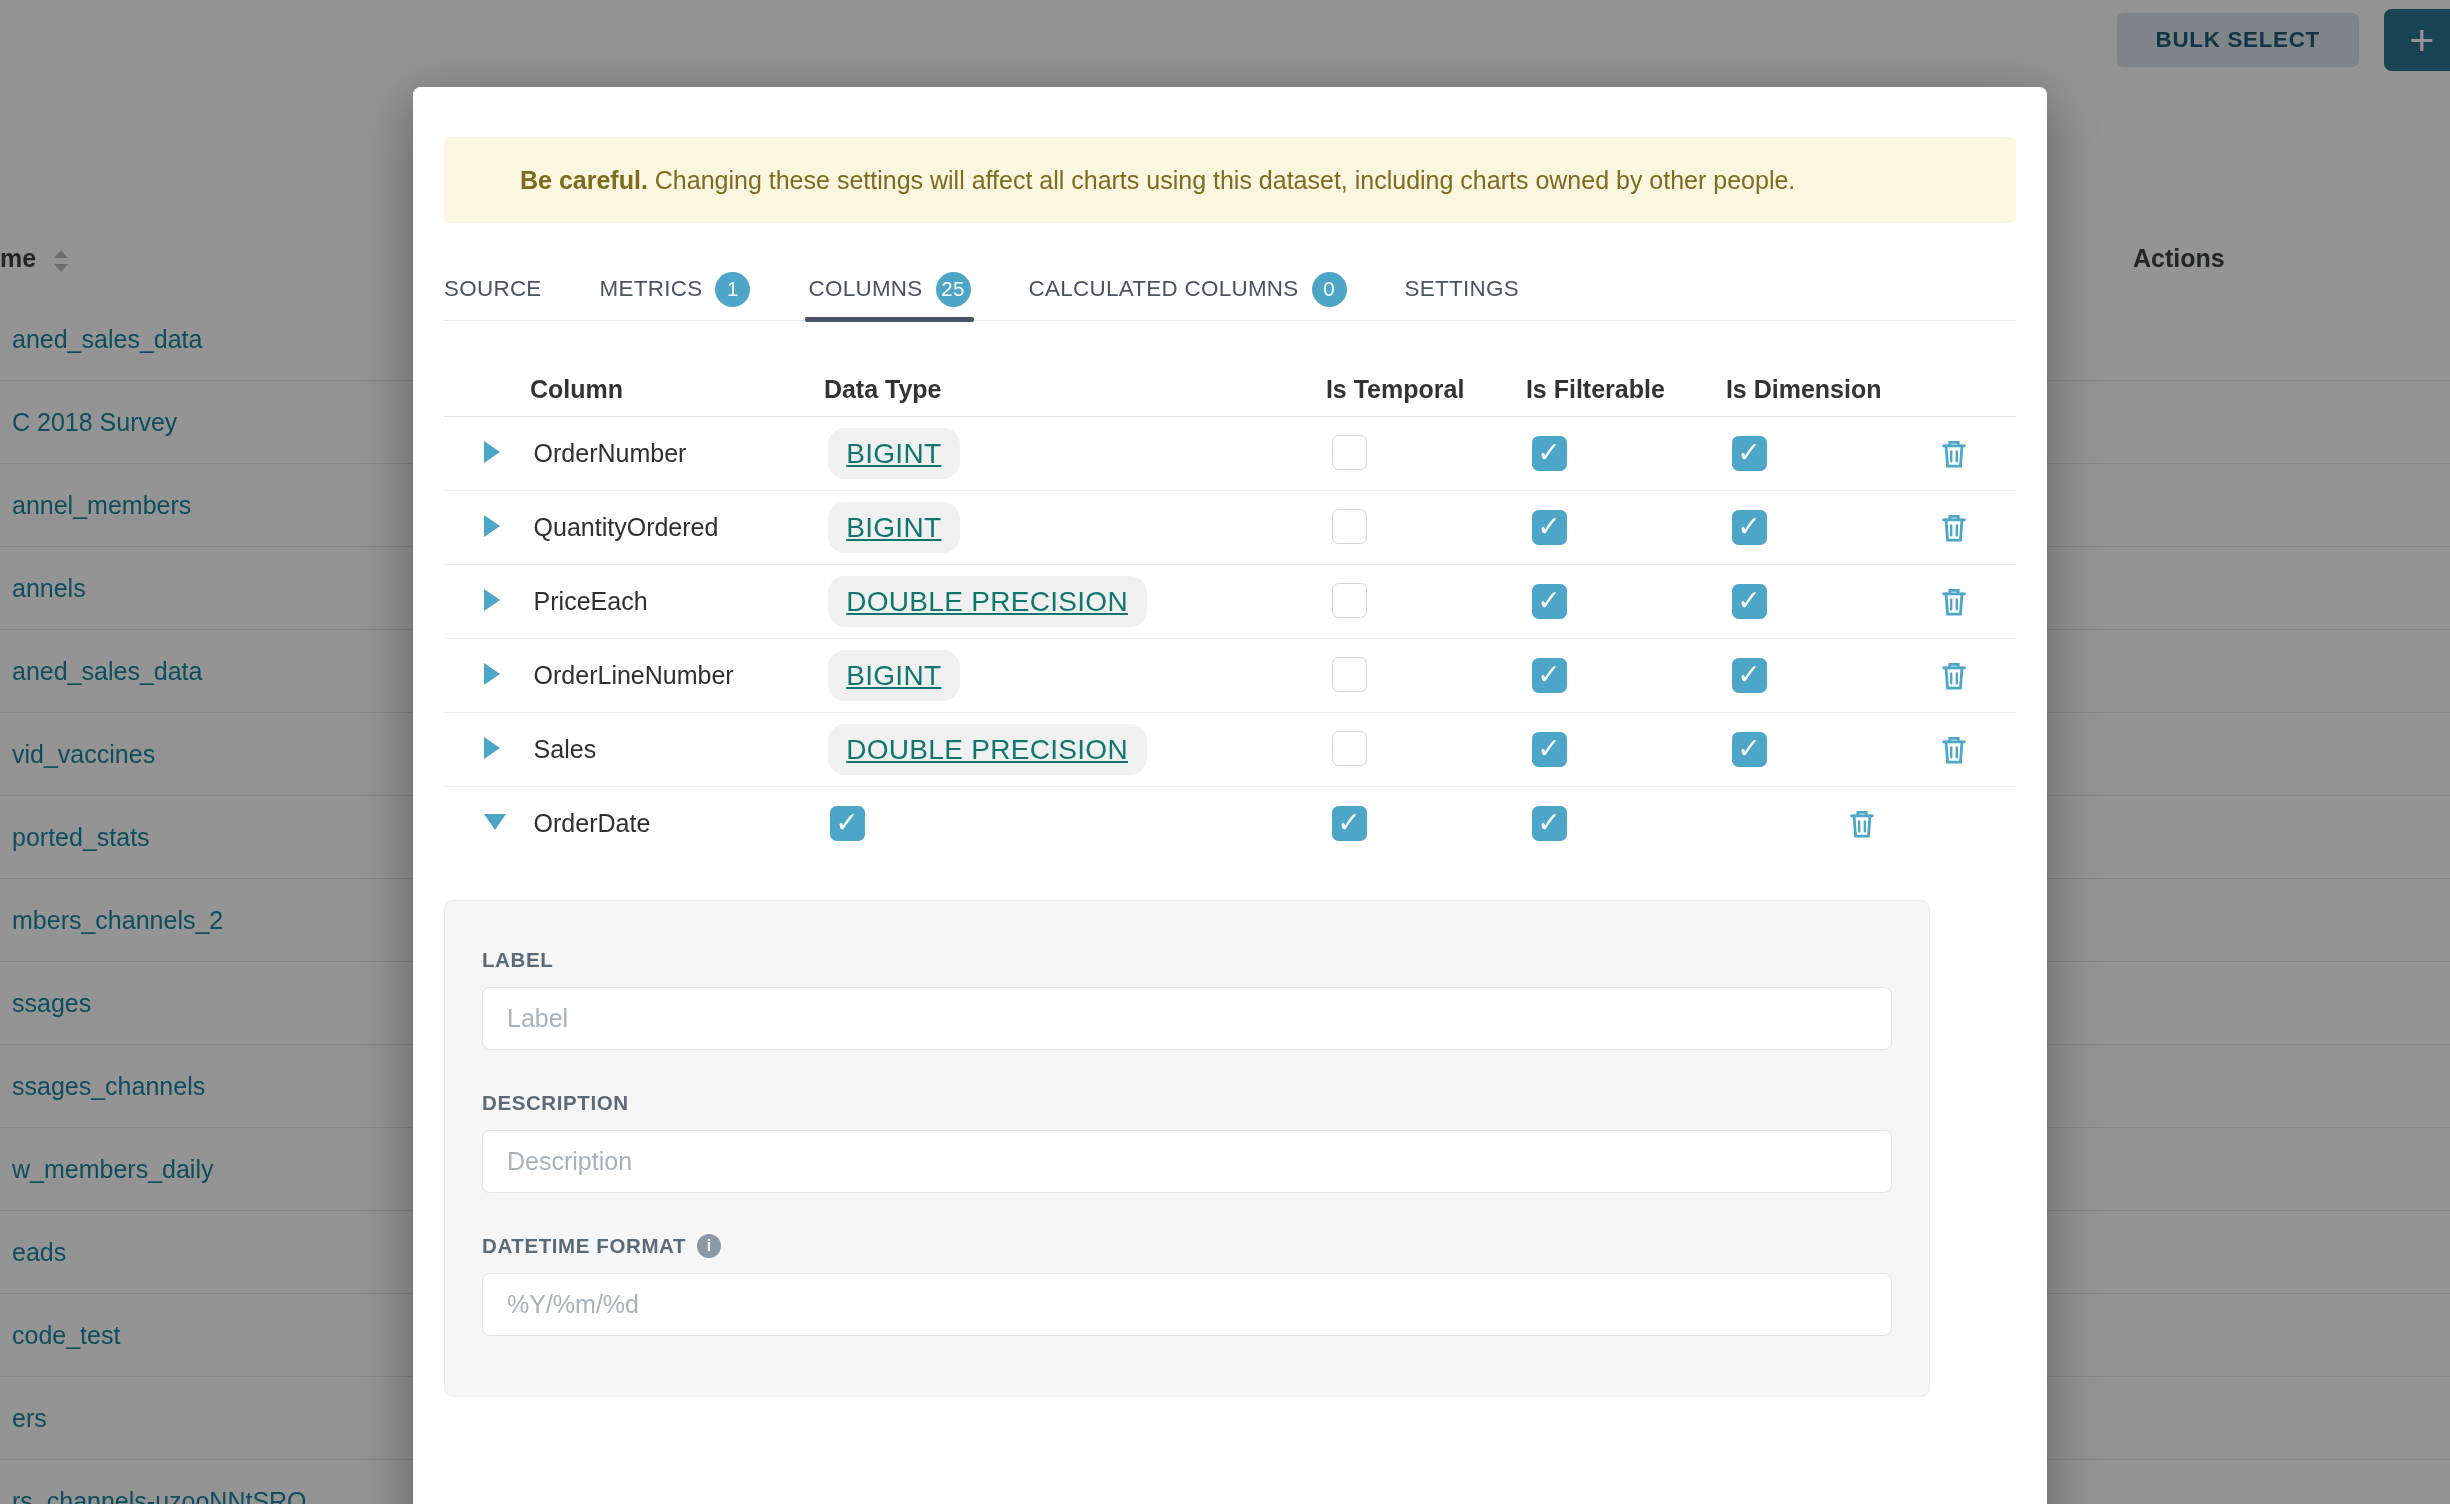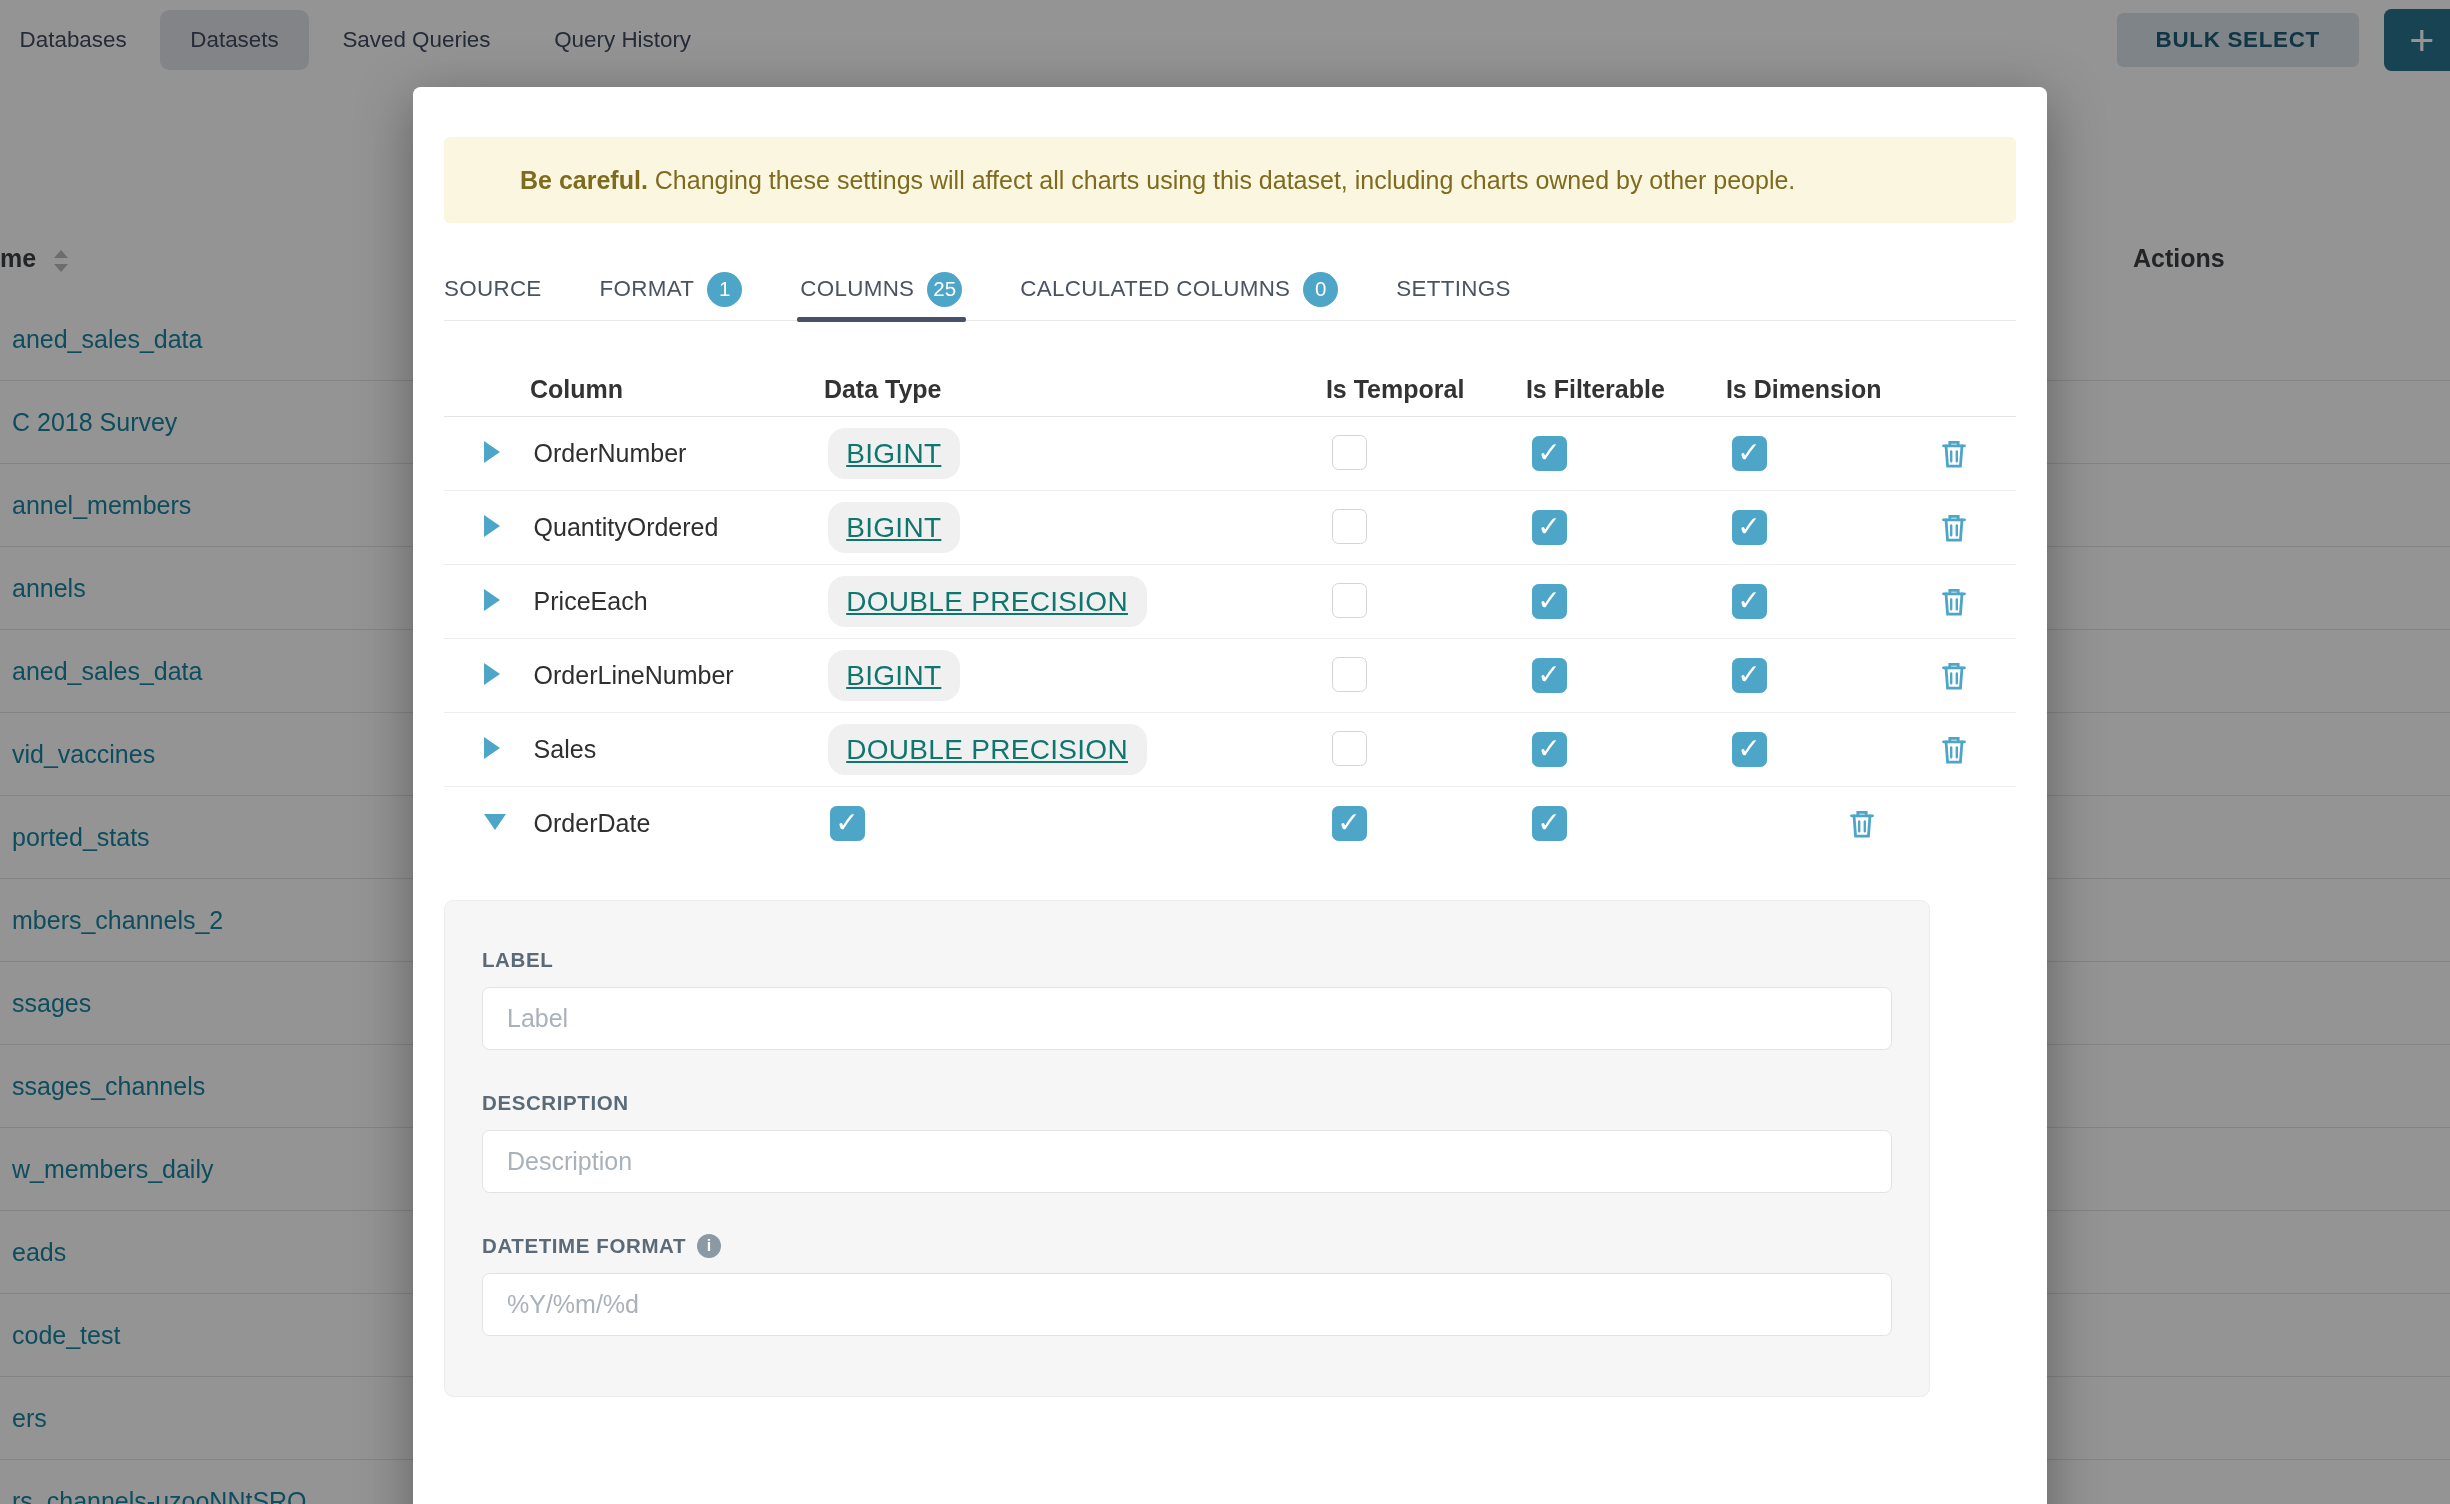--- a/index.html
+++ b/index.html
@@ -161,26 +161,20 @@
   .field-input:last-child { margin-bottom: 0; }
   .field-input::placeholder { color: #a9b1ba; }
 </style>
 </head>
 <body>
 
 <div class="stage">
 
   <div>
     <div class="topnav">
-      <div id="nav-items" style="display:flex; align-items:center;">
-          <div class="nav-item">Databases</div>
-          <div class="nav-item active">Datasets</div>
-          <div class="nav-item">Saved Queries</div>
-          <div class="nav-item">Query History</div>
-        </div>
       <button class="bulk-btn">BULK SELECT</button>
       <button class="plus-btn">+</button>
     </div>
 
     <div class="filterbar">
       <span class="caret-down-sm caret-a"></span>
       <span class="db-label">Database:</span>
       <span class="db-value">examples</span>
       <span class="caret-down-sm caret-b"></span>
     </div>
@@ -248,21 +242,21 @@
         <b>Be careful.</b>
         <span>Changing these settings will affect all charts using this dataset, including charts owned by other people.</span>
       </div>
 
       <div class="tabs" id="tabs">
           <div class="tab">
     <span class="tab-label">SOURCE</span>
 
   </div>
           <div class="tab">
-    <span class="tab-label">FORMAT</span>
+    <span class="tab-label">METRICS</span>
     <span class="badge">1</span>
   </div>
           <div class="tab active">
     <span class="tab-label">COLUMNS</span>
     <span class="badge">25</span>
   </div>
           <div class="tab">
     <span class="tab-label">CALCULATED COLUMNS</span>
     <span class="badge">0</span>
   </div>

